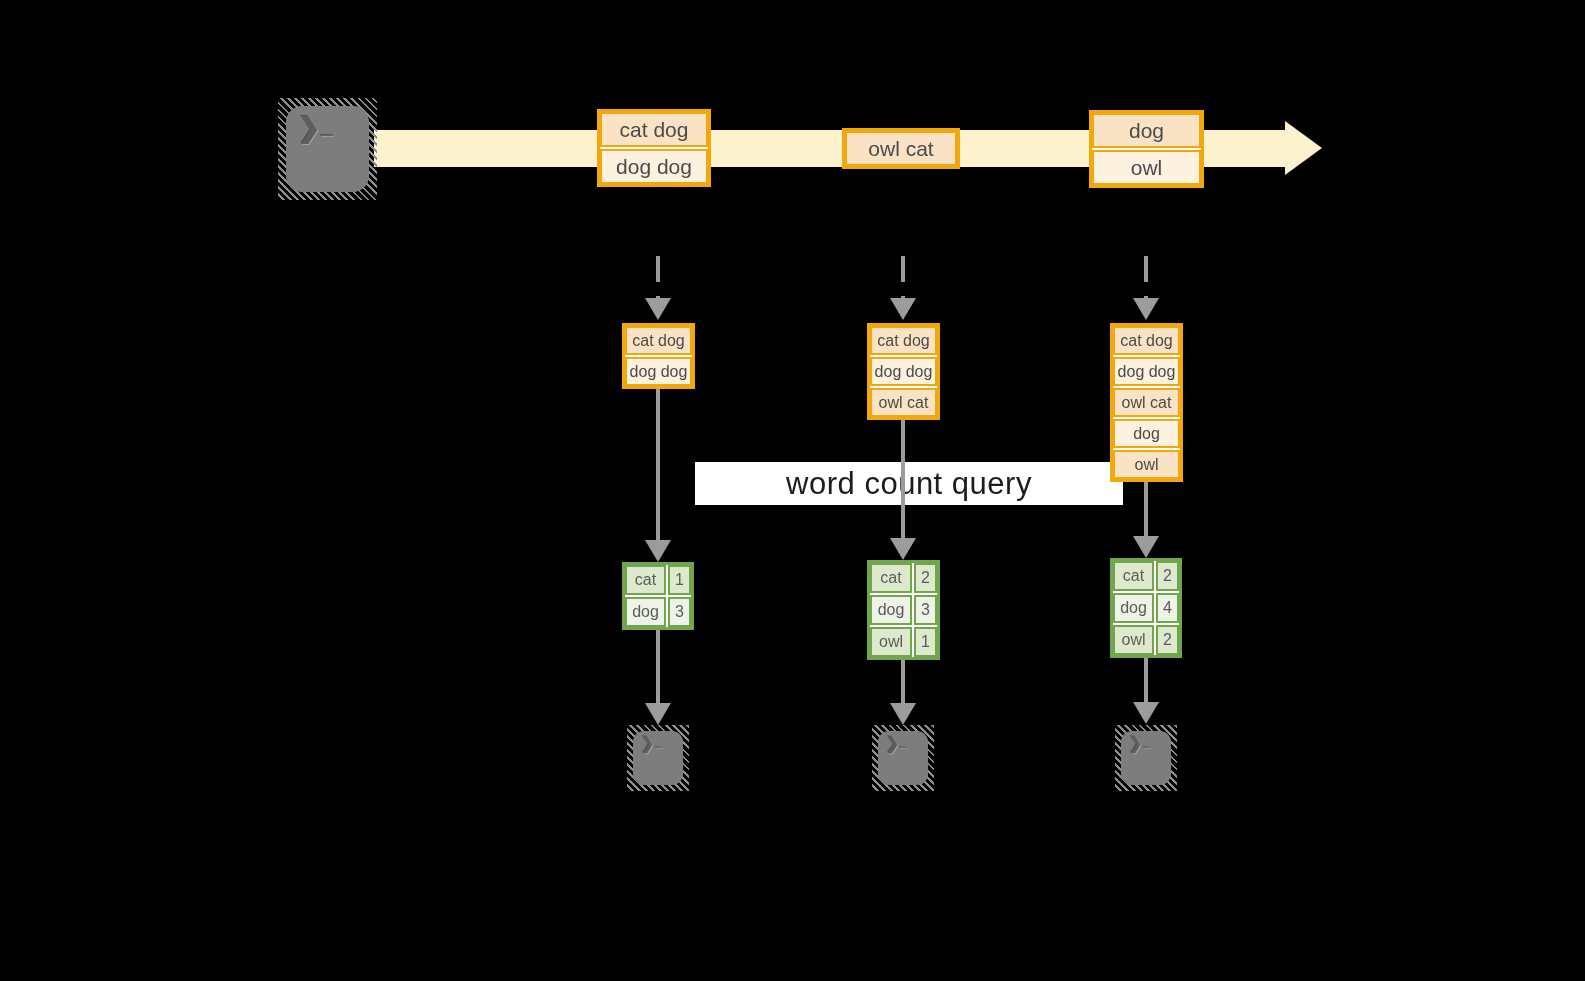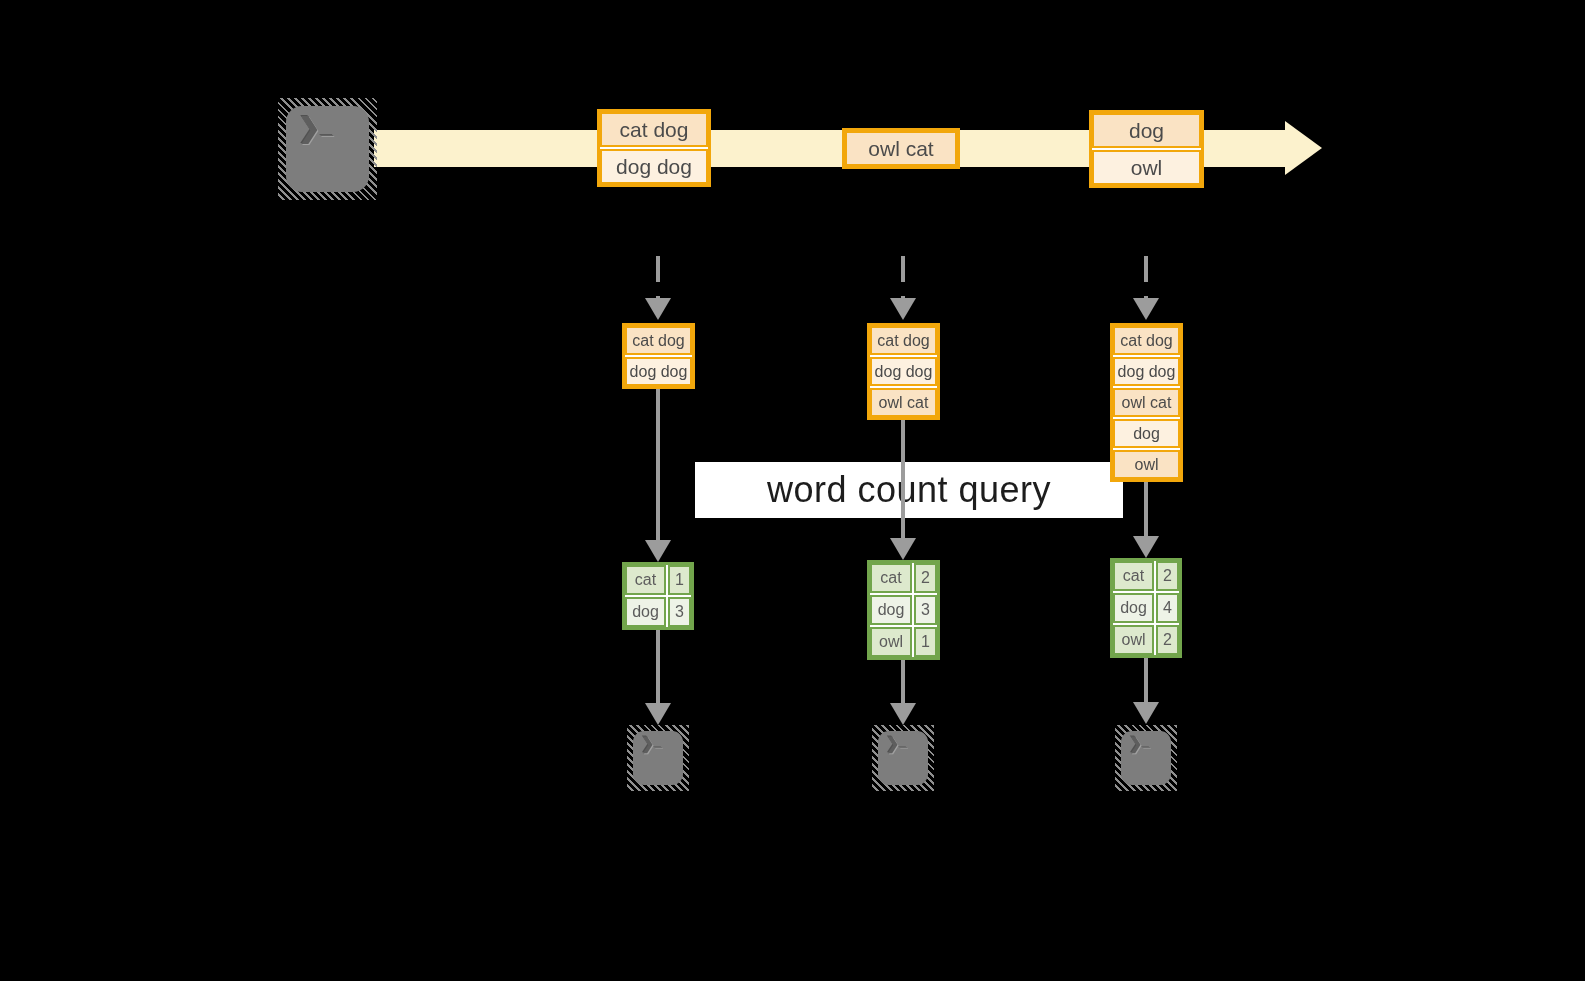--- a/index.html
+++ b/index.html
@@ -51,23 +51,23 @@
 
   
   .vline{position:absolute;width:4px;background:var(--arrow-gray);z-index:2;}
   .vdash{position:absolute;width:4px;z-index:2;
          background:repeating-linear-gradient(to bottom, var(--arrow-gray) 0 26px, transparent 26px 40px);}
   .ahead{position:absolute;width:0;height:0;z-index:2;
          border-left:13px solid transparent;border-right:13px solid transparent;
          border-top:22px solid var(--arrow-gray);}
 
   
-  .query{position:absolute;left:695px;top:462px;width:428px;height:56px;background:#ffffff;z-index:1;
+  .query{position:absolute;left:695px;top:462px;width:428px;height:43px;background:#ffffff;z-index:1;
          display:flex;align-items:center;justify-content:center;
-         font-size:36px;color:var(--query-text);letter-spacing:.5px;}
+         font-size:31px;color:var(--query-text);letter-spacing:.5px;}
 </style>
 </head>
 <body>
 
 <div class="stage">
 
   <div class="band"></div>
   <div class="band-head"></div>
 
   <div class="term" style="left:278px;top:98px;width:99px;height:102px;z-index:3;">

